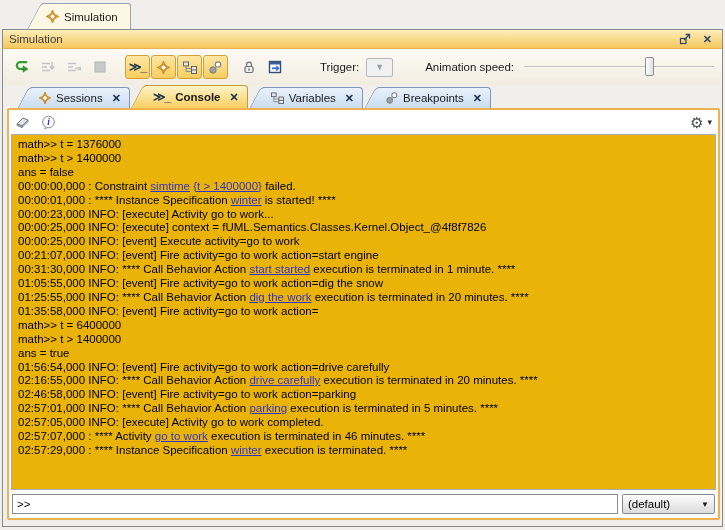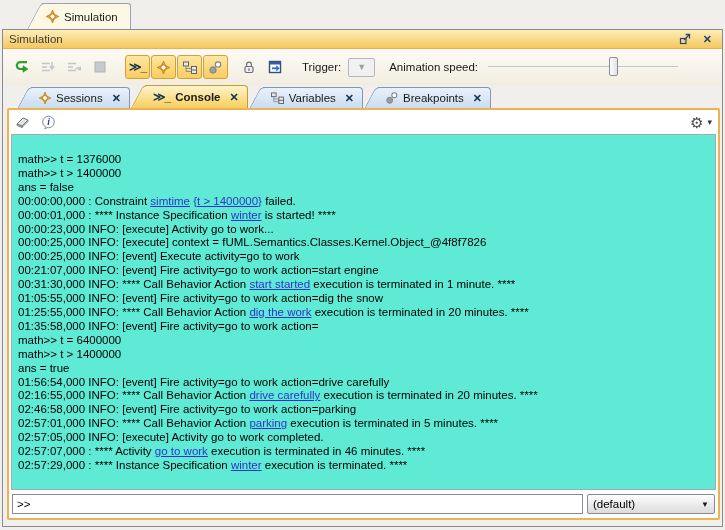--- a/index.html
+++ b/index.html
@@ -60,21 +60,21 @@
     border-radius:3px;
   }
   .tgroup { display:flex; gap:1px; margin-left:12px; }
   .tgroup .tbtn {
     width:25px; height:24px;
     background:linear-gradient(#fde7a4, #f9cd5f);
     border:1px solid #d89f35;
   }
   .tbtn.after-group { margin-left:8px; }
   .console-glyph { font-weight:bold; color:#16324f; font-size:12px; letter-spacing:-1px; }
-  .toolbar-label { margin-left:14px; color:#1a1a1a; }
+  .toolbar-label { margin-left:32px; color:#1a1a1a; }
   .mini-combo {
     width:27px; height:19px; margin-left:7px;
     background:#f1f1f1; border:1px solid #b4b8be; border-radius:2px;
     display:flex; align-items:center; justify-content:center;
     color:#9aa0a8; font-size:9px;
   }
   .slider { position:relative; width:190px; height:22px; margin-left:10px; }
   .slider-track {
     position:absolute; left:0; right:0; top:10px; height:2px;
     background:#c4c4c4; border-bottom:1px solid #f7f7f7;
@@ -129,33 +129,33 @@
     height:24px; display:flex; align-items:center; padding:0 6px; gap:10px;
     background:#ffffff;
   }
   .subtoolbar .spacer { flex:1; }
   .aux-menu { display:flex; align-items:center; gap:4px; }
   .gear-glyph { font-size:15px; color:#4a4d52; line-height:15px; }
   .aux-arrow { font-size:9px; color:#333; }
 
   .logbox {
     flex:1; margin:0 2px; overflow:hidden;
-    background:#5eead4; border:1px solid #a6aab1;
-    padding:18px 6px;
+    background:#eab308; border:1px solid #a6aab1;
+    padding:3px 6px;
   }
   .log-line { line-height:13.9px; white-space:pre; color:#000; }
   .log-link { color:#3333cc; text-decoration:underline; cursor:pointer; }
 
   .inputrow { height:28px; display:flex; align-items:center; gap:4px; padding:0 3px; }
   .console-input {
     flex:1; height:20px; border:1px solid #888c92; background:#fff;
     font-family:"Liberation Sans", sans-serif; font-size:11.5px; padding:0 4px; color:#000;
   }
   .session-combo {
-    width:128px; height:20px; border:1px solid #888c92; border-radius:2px;
+    width:93px; height:20px; border:1px solid #888c92; border-radius:2px;
     background:linear-gradient(#fdfdfd,#dcdcdc);
     display:flex; align-items:center; padding:0 5px; gap:4px;
   }
   .session-combo .val { flex:1; color:#000; }
   .session-combo .arr { font-size:8px; color:#1a1a1a; }
 </style>
 </head>
 <body>
 
 <div class="doc-tab-row">

